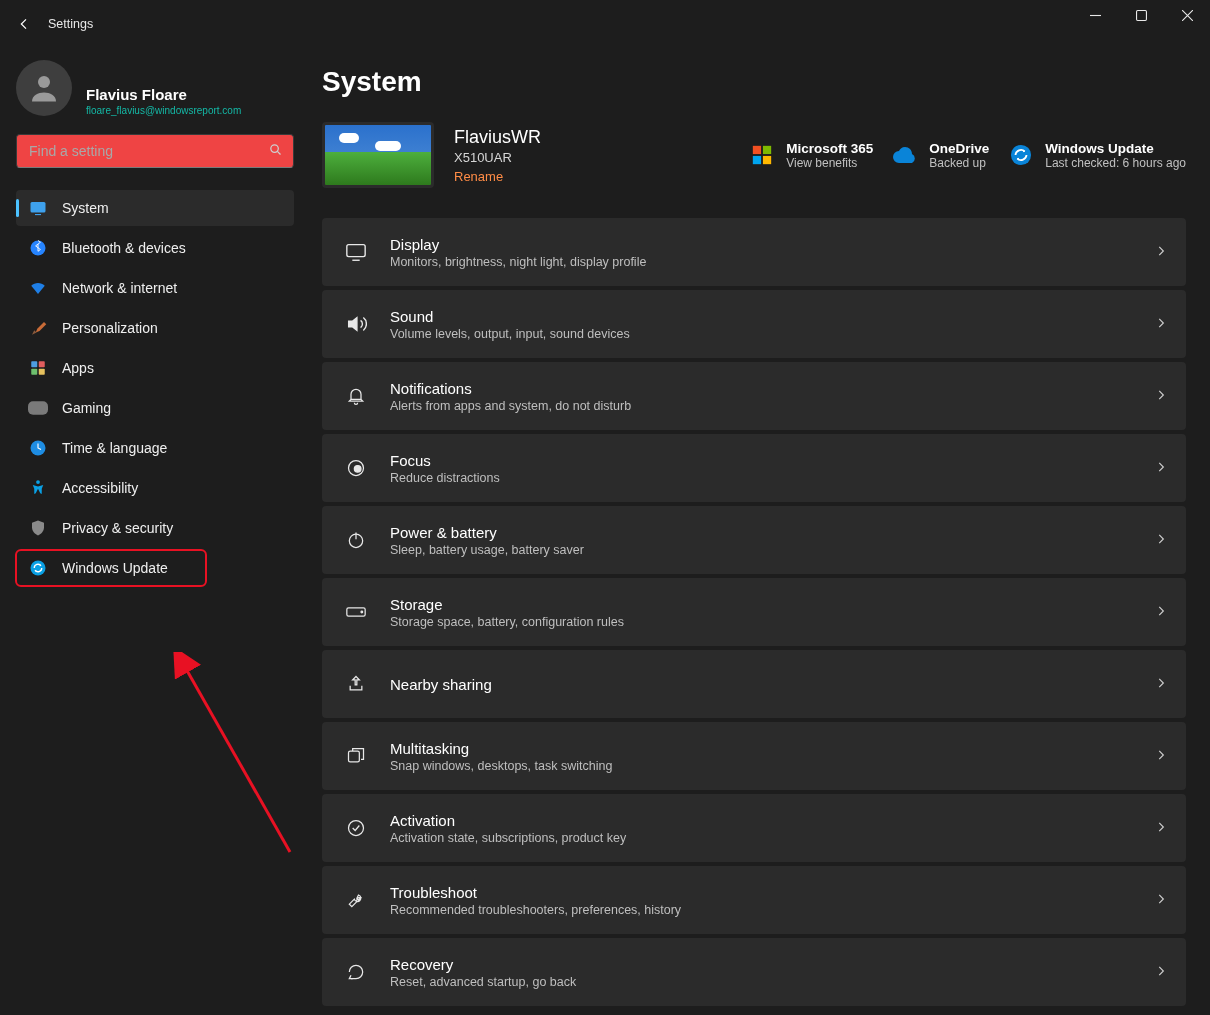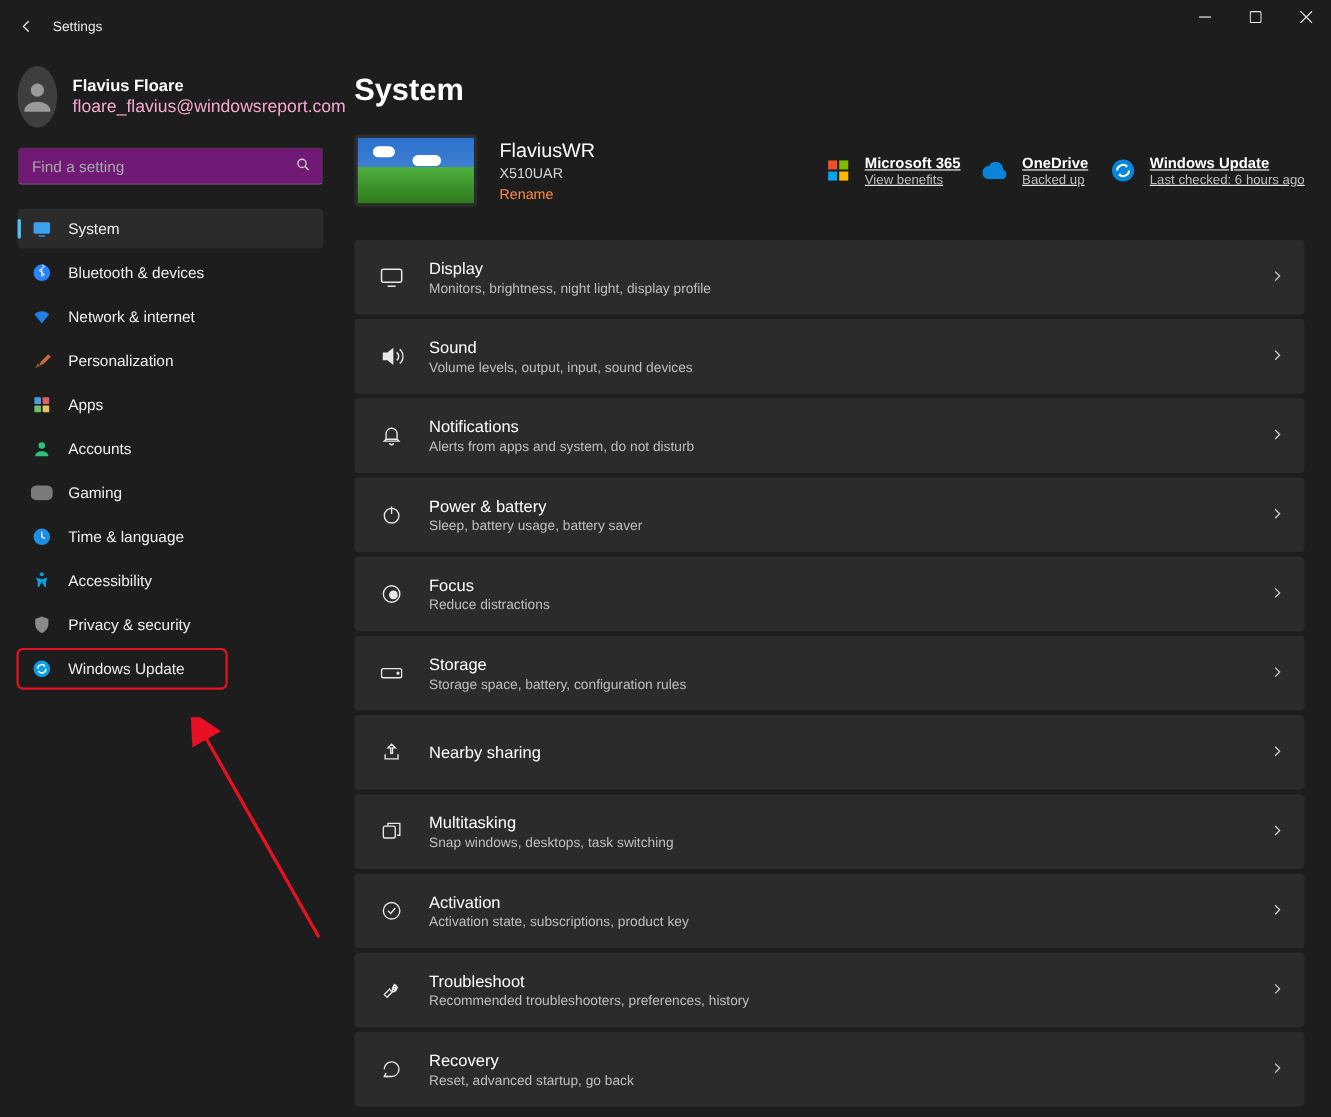--- a/index.html
+++ b/index.html
@@ -50,36 +50,36 @@
   }
 
   
   .sidebar {
     position: absolute;
     left: 0; top: 48px; bottom: 0;
     width: 308px;
     padding: 8px 14px 0 16px;
   }
   .profile {
-    display: flex; align-items: center; gap: 14px;
+    display: flex; align-items: flex-end; gap: 14px;
     margin-bottom: 18px;
     margin-top: 4px;
   }
   .avatar {
     width: 56px; height: 56px; border-radius: 50%;
     background: #3e3e3e;
     display: flex; align-items: center; justify-content: center;
   }
   .avatar svg { width: 36px; height: 36px; color: #9a9a9a; }
   .profile .name { font-size: 15px; font-weight: 600; }
-  .profile .email { font-size: 16px; color: #f9a8d4; margin-top: 2px; }
+  .profile .email { font-size: 10px; color: #14b8a6; margin-top: 2px; }
 
   .searchbox {
     display: flex; align-items: center;
-    background: #701a75;
+    background: #ef4444;
     border: 1px solid #3a3a3a;
     border-bottom: 1.5px solid #7a7a7a;
     border-radius: 4px;
     height: 34px;
     padding: 6px 10px;
     margin-bottom: 22px;
   }
   .searchbox input {
     flex: 1;
     background: transparent; border: none; outline: none;
@@ -156,21 +156,21 @@
     border-radius: 10px;
   }
   .thumb .c1 { top: 8px; left: 14px; }
   .thumb .c2 { top: 16px; left: 50px; width: 26px; }
   .device-info { margin-right: auto; }
   .device-info .dn { font-size: 18px; font-weight: 400; }
   .device-info .dm { font-size: 13px; color: #d5d5d5; margin-top: 2px; }
   .device-info .rn { font-size: 13px; color: var(--accent-orange); margin-top: 4px; }
 
   .status-group {
-    display: flex; align-items: center; gap: 20px; text-decoration: underline;
+    display: flex; align-items: center; gap: 20px;
   }
   .status-item {
     display: flex; align-items: center; gap: 12px;
   }
   .status-item .sicon {
     width: 24px; height: 24px;
     display: flex; align-items: center; justify-content: center;
     flex-shrink: 0;
   }
   .status-item .st { font-size: 13.5px; font-weight: 600; white-space: nowrap; }
@@ -314,29 +314,20 @@
         <svg width="18" height="18" viewBox="0 0 24 24">
             <rect x="3" y="3" width="8" height="8" fill="#4d9de0" rx="1"></rect>
             <rect x="13" y="3" width="8" height="8" fill="#e15e5e" rx="1"></rect>
             <rect x="3" y="13" width="8" height="8" fill="#6dbf6d" rx="1"></rect>
             <rect x="13" y="13" width="8" height="8" fill="#e6c15e" rx="1"></rect>
           </svg>
       </span>
       <span>Apps</span>
     </div>
 
-    <div class="navitem">
-      <span class="navicon ic-acct">
-        <svg width="18" height="18" viewBox="0 0 24 24" fill="currentColor">
-            <circle cx="12" cy="8" r="4"></circle>
-            <path d="M4 21c0-4 4-6 8-6s8 2 8 6z"></path>
-          </svg>
-      </span>
-      <span>Accounts</span>
-    </div>
 
     <div class="navitem">
       <span class="navicon ic-game">
         <svg width="20" height="14" viewBox="0 0 24 16" fill="currentColor">
             <path d="M6 0h12a6 6 0 016 6v4a6 6 0 01-6 6H6a6 6 0 01-6-6V6a6 6 0 016-6z"></path>
           </svg>
       </span>
       <span>Gaming</span>
     </div>
 
@@ -486,43 +477,43 @@
         <div class="cs">Alerts from apps and system, do not disturb</div>
       </div>
       <span class="chev"><svg width="14" height="14" viewBox="0 0 24 24" fill="none" stroke="currentColor" stroke-width="2">
             <path d="M9 5l7 7-7 7"></path>
           </svg></span>
     </div>
 
     <div class="card">
       <span class="cicon">
         <svg width="20" height="20" viewBox="0 0 24 24" fill="none" stroke="currentColor" stroke-width="1.5">
+            <circle cx="12" cy="12" r="9"></circle>
+            <path d="M14 9a4 4 0 00-4 4 4 4 0 104-4z" fill="currentColor"></path>
+          </svg>
+      </span>
+      <div class="ctext">
+        <div class="ct">Focus</div>
+        <div class="cs">Reduce distractions</div>
+      </div>
+      <span class="chev"><svg width="14" height="14" viewBox="0 0 24 24" fill="none" stroke="currentColor" stroke-width="2">
+            <path d="M9 5l7 7-7 7"></path>
+          </svg></span>
+    </div>
+
+    <div class="card">
+      <span class="cicon">
+        <svg width="20" height="20" viewBox="0 0 24 24" fill="none" stroke="currentColor" stroke-width="1.5">
             <circle cx="12" cy="13" r="8"></circle>
             <path d="M12 3v8"></path>
           </svg>
       </span>
       <div class="ctext">
         <div class="ct">Power &amp; battery</div>
         <div class="cs">Sleep, battery usage, battery saver</div>
-      </div>
-      <span class="chev"><svg width="14" height="14" viewBox="0 0 24 24" fill="none" stroke="currentColor" stroke-width="2">
-            <path d="M9 5l7 7-7 7"></path>
-          </svg></span>
-    </div>
-
-    <div class="card">
-      <span class="cicon">
-        <svg width="20" height="20" viewBox="0 0 24 24" fill="none" stroke="currentColor" stroke-width="1.5">
-            <circle cx="12" cy="12" r="9"></circle>
-            <path d="M14 9a4 4 0 00-4 4 4 4 0 104-4z" fill="currentColor"></path>
-          </svg>
-      </span>
-      <div class="ctext">
-        <div class="ct">Focus</div>
-        <div class="cs">Reduce distractions</div>
       </div>
       <span class="chev"><svg width="14" height="14" viewBox="0 0 24 24" fill="none" stroke="currentColor" stroke-width="2">
             <path d="M9 5l7 7-7 7"></path>
           </svg></span>
     </div>
 
     <div class="card">
       <span class="cicon">
         <svg width="20" height="12" viewBox="0 0 24 12" fill="none" stroke="currentColor" stroke-width="1.5">
             <rect x="1" y="1" width="22" height="10" rx="2"></rect>

